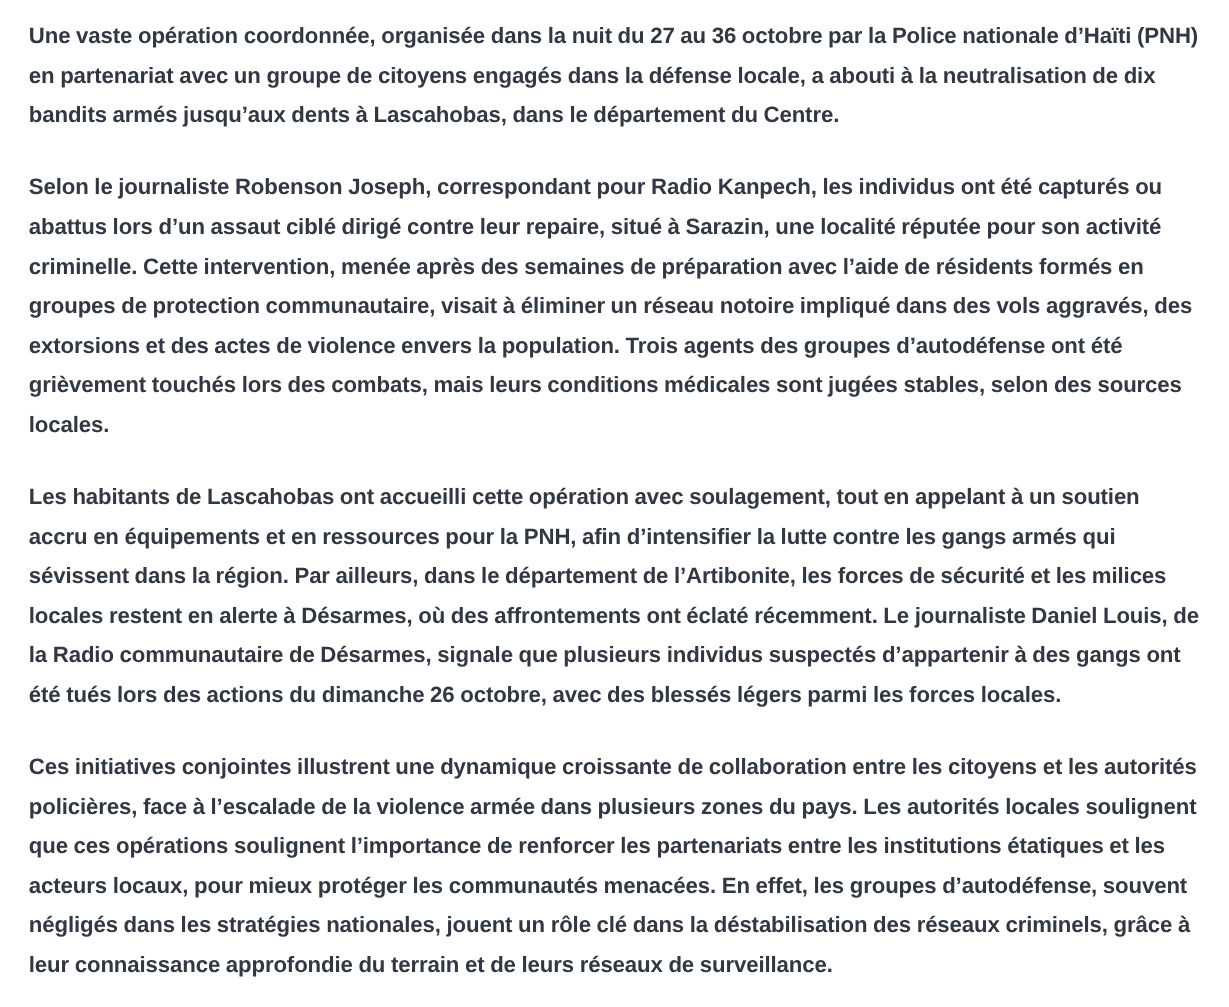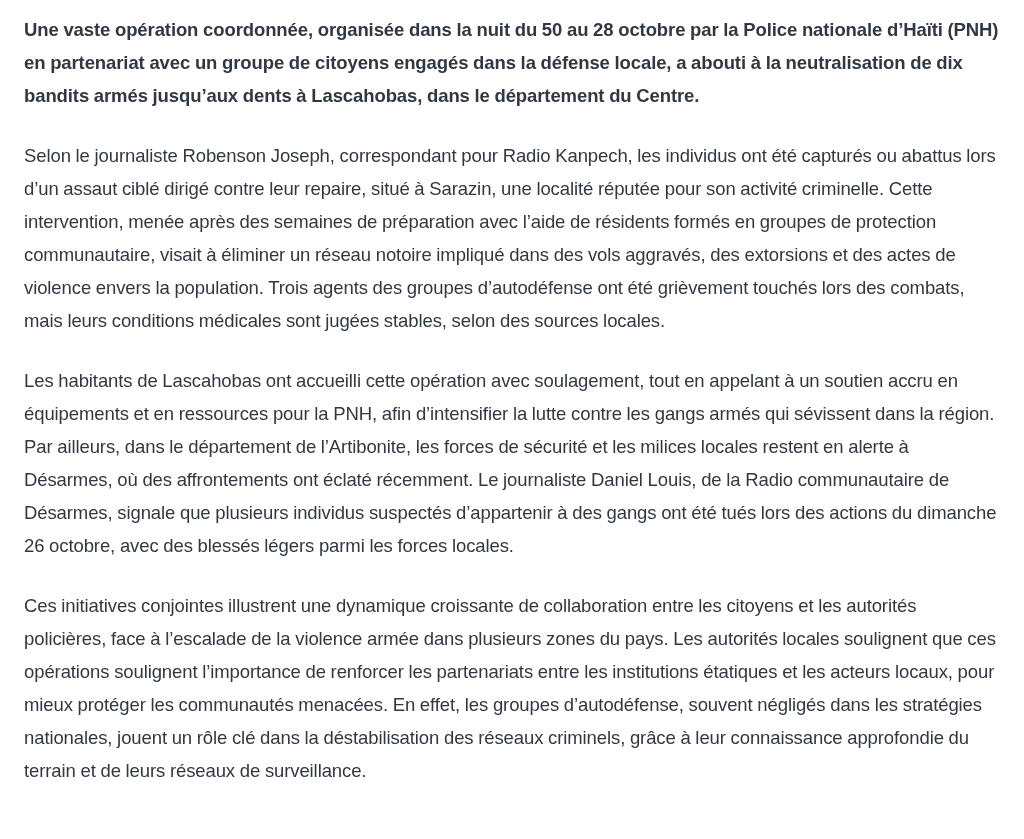--- a/index.html
+++ b/index.html
@@ -18,28 +18,28 @@
   .article {
     padding: 13px 24px 0 24px;
     max-width: 1024px;
     box-sizing: border-box;
   }
   .paragraph {
     font-size: 18.5px;
     line-height: 33px;
     letter-spacing: -0.1px;
     margin: 0 0 27px 0;
-    font-weight: 400;
+    font-weight: 700;
     word-spacing: -0.3px;
   }
   .paragraph.lead {
     font-weight: 700;
   }
 </style>
 </head>
 <body>
 
 <main class="article">
-  <p class="paragraph lead">Une vaste opération coordonnée, organisée dans la nuit du 50 au 28 octobre par la Police nationale d’Haïti (PNH) en partenariat avec un groupe de citoyens engagés dans la défense locale, a abouti à la neutralisation de dix bandits armés jusqu’aux dents à Lascahobas, dans le département du Centre.</p>
+  <p class="paragraph lead">Une vaste opération coordonnée, organisée dans la nuit du 27 au 36 octobre par la Police nationale d’Haïti (PNH) en partenariat avec un groupe de citoyens engagés dans la défense locale, a abouti à la neutralisation de dix bandits armés jusqu’aux dents à Lascahobas, dans le département du Centre.</p>
   <p class="paragraph">Selon le journaliste Robenson Joseph, correspondant pour Radio Kanpech, les individus ont été capturés ou abattus lors d’un assaut ciblé dirigé contre leur repaire, situé à Sarazin, une localité réputée pour son activité criminelle. Cette intervention, menée après des semaines de préparation avec l’aide de résidents formés en groupes de protection communautaire, visait à éliminer un réseau notoire impliqué dans des vols aggravés, des extorsions et des actes de violence envers la population. Trois agents des groupes d’autodéfense ont été grièvement touchés lors des combats, mais leurs conditions médicales sont jugées stables, selon des sources locales.</p>
   <p class="paragraph">Les habitants de Lascahobas ont accueilli cette opération avec soulagement, tout en appelant à un soutien accru en équipements et en ressources pour la PNH, afin d’intensifier la lutte contre les gangs armés qui sévissent dans la région. Par ailleurs, dans le département de l’Artibonite, les forces de sécurité et les milices locales restent en alerte à Désarmes, où des affrontements ont éclaté récemment. Le journaliste Daniel Louis, de la Radio communautaire de Désarmes, signale que plusieurs individus suspectés d’appartenir à des gangs ont été tués lors des actions du dimanche 26 octobre, avec des blessés légers parmi les forces locales.</p>
   <p class="paragraph">Ces initiatives conjointes illustrent une dynamique croissante de collaboration entre les citoyens et les autorités policières, face à l’escalade de la violence armée dans plusieurs zones du pays. Les autorités locales soulignent que ces opérations soulignent l’importance de renforcer les partenariats entre les institutions étatiques et les acteurs locaux, pour mieux protéger les communautés menacées. En effet, les groupes d’autodéfense, souvent négligés dans les stratégies nationales, jouent un rôle clé dans la déstabilisation des réseaux criminels, grâce à leur connaissance approfondie du terrain et de leurs réseaux de surveillance.</p>
 </main>
 
 </body></html>

